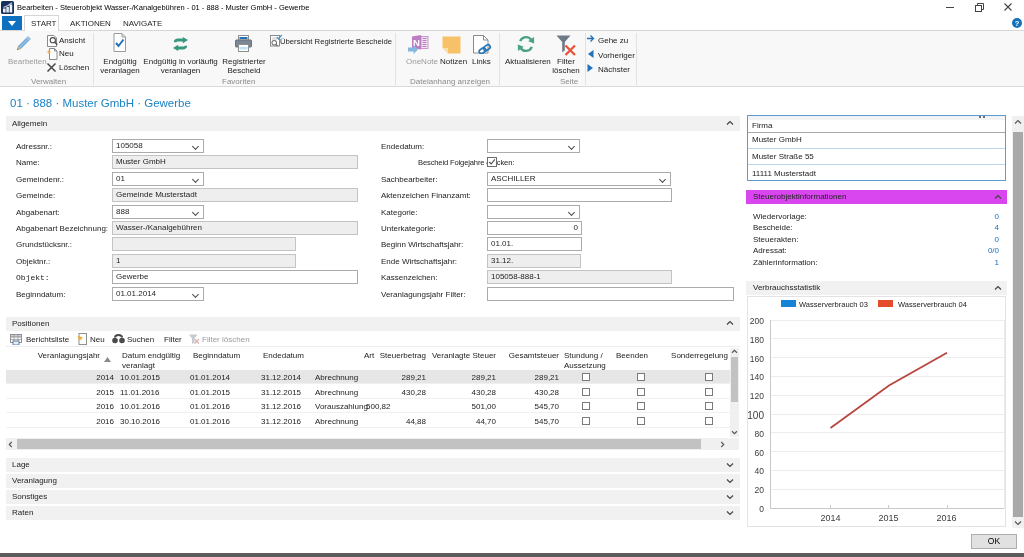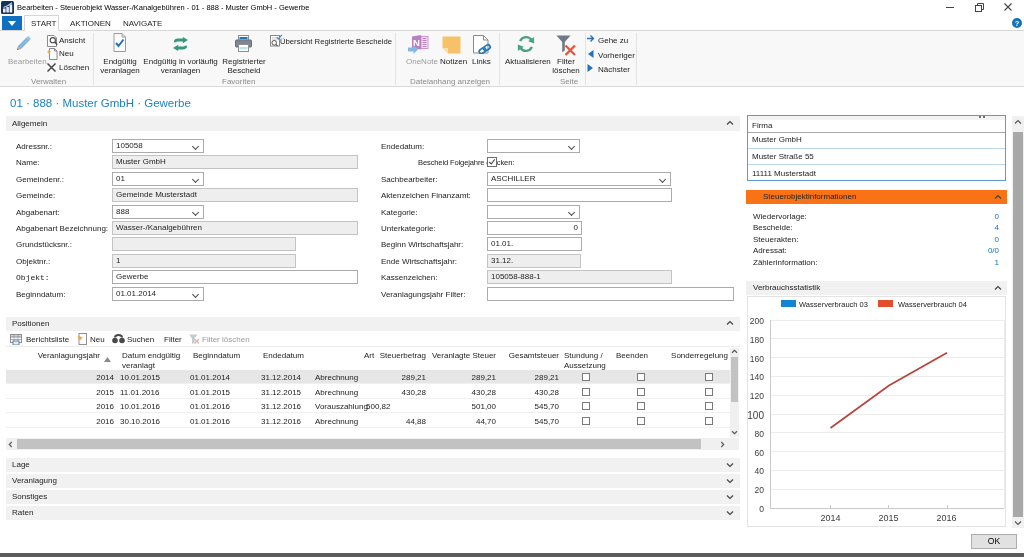--- a/index.html
+++ b/index.html
@@ -385,21 +385,21 @@
 <div class="abs" style="left:748px;top:116px;width:257px;height:4px;background:#f3f3f3;"></div>
 <div class="abs" style="left:979px;top:116px;width:2px;height:2px;background:#707070;"></div>
 <div class="abs" style="left:983px;top:116px;width:2px;height:2px;background:#707070;"></div>
 <div class="lbl" style="left:752px;top:121px;">Firma</div>
 <div class="abs" style="left:748px;top:131.5px;width:257px;height:1px;background:#a9a9a9;"></div>
 <div class="lbl" style="left:752px;top:135.2px;">Muster GmbH</div>
 <div class="abs" style="left:748px;top:147.5px;width:257px;height:1px;background:#bcd6ec;"></div>
 <div class="lbl" style="left:752px;top:152.0px;">Muster Straße 55</div>
 <div class="abs" style="left:748px;top:164.2px;width:257px;height:1px;background:#bcd6ec;"></div>
 <div class="lbl" style="left:752px;top:168.8px;">11111 Musterstadt</div>
-<div class="abs" style="left:746px;top:190px;width:261px;height:14px;background:#f97316;line-height:14px;padding-left:17px;font-size:8px;color:#222;">Steuerobjektinformationen</div>
+<div class="abs" style="left:746px;top:190px;width:261px;height:14px;background:#d946ef;line-height:14px;padding-left:7px;font-size:8px;color:#222;">Steuerobjektinformationen</div>
 <svg class="abs" style="left:994px;top:194px" width="8" height="6" viewBox="0 0 8 6">
         <path d="M1 4.5 L4 1.5 L7 4.5" fill="none" stroke="#444" stroke-width="1.2"></path>
       </svg>
 <div class="lbl" style="left:753px;top:211.5px;">Wiedervorlage:</div>
 <div class="lbl fbval" style="left:900px;top:211.5px;width:99px;text-align:right;">0</div>
 <div class="lbl" style="left:753px;top:223.0px;">Bescheide:</div>
 <div class="lbl fbval" style="left:900px;top:223.0px;width:99px;text-align:right;">4</div>
 <div class="lbl" style="left:753px;top:234.5px;">Steuerakten:</div>
 <div class="lbl fbval" style="left:900px;top:234.5px;width:99px;text-align:right;">0</div>
 <div class="lbl" style="left:753px;top:246.0px;">Adressat:</div>

